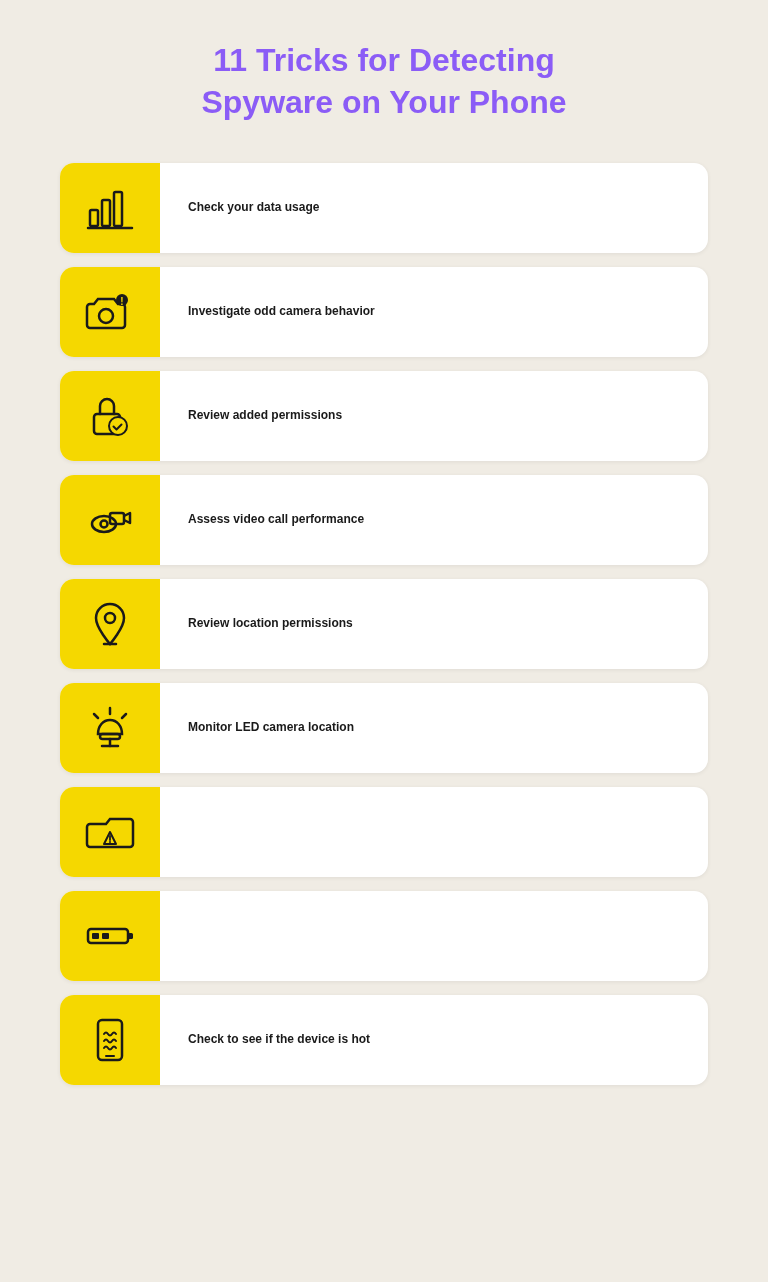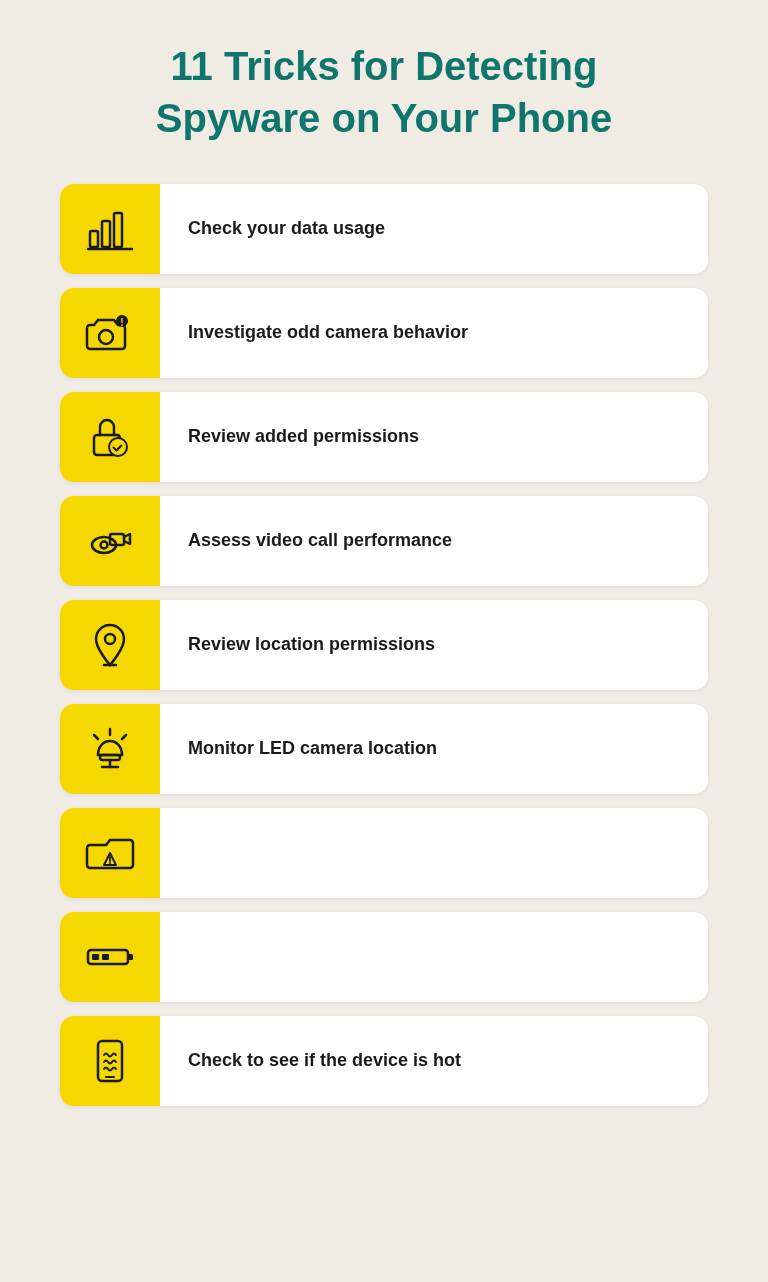--- a/index.html
+++ b/index.html
@@ -5,23 +5,23 @@
     * { box-sizing: border-box; margin: 0; padding: 0; }
     body {
       background-color: #f0ece4;
       font-family: 'Arial', sans-serif;
       width: 768px;
       min-height: 1282px;
       padding: 40px 60px 60px;
     }
     h1 {
       text-align: center;
-      font-size: 40px;
+      font-size: 32px;
       font-weight: 900;
-      color: #0f766e;
+      color: #8b5cf6;
       margin-bottom: 40px;
       line-height: 1.3;
     }
     .list {
       display: flex;
       flex-direction: column;
       gap: 14px;
     }
     .item {
       display: flex;
@@ -40,21 +40,21 @@
       display: flex;
       align-items: center;
       justify-content: center;
       flex-shrink: 0;
     }
     .icon-box svg {
       width: 52px;
       height: 52px;
     }
     .item-label {
-      font-size: 18px;
+      font-size: 12px;
       font-weight: 700;
       color: #1a1a1a;
       padding: 0 28px;
       line-height: 1.3;
     }
   </style>
 </head>
 <body>
 
 <h1>11 Tricks for Detecting<br>Spyware on Your Phone</h1>

